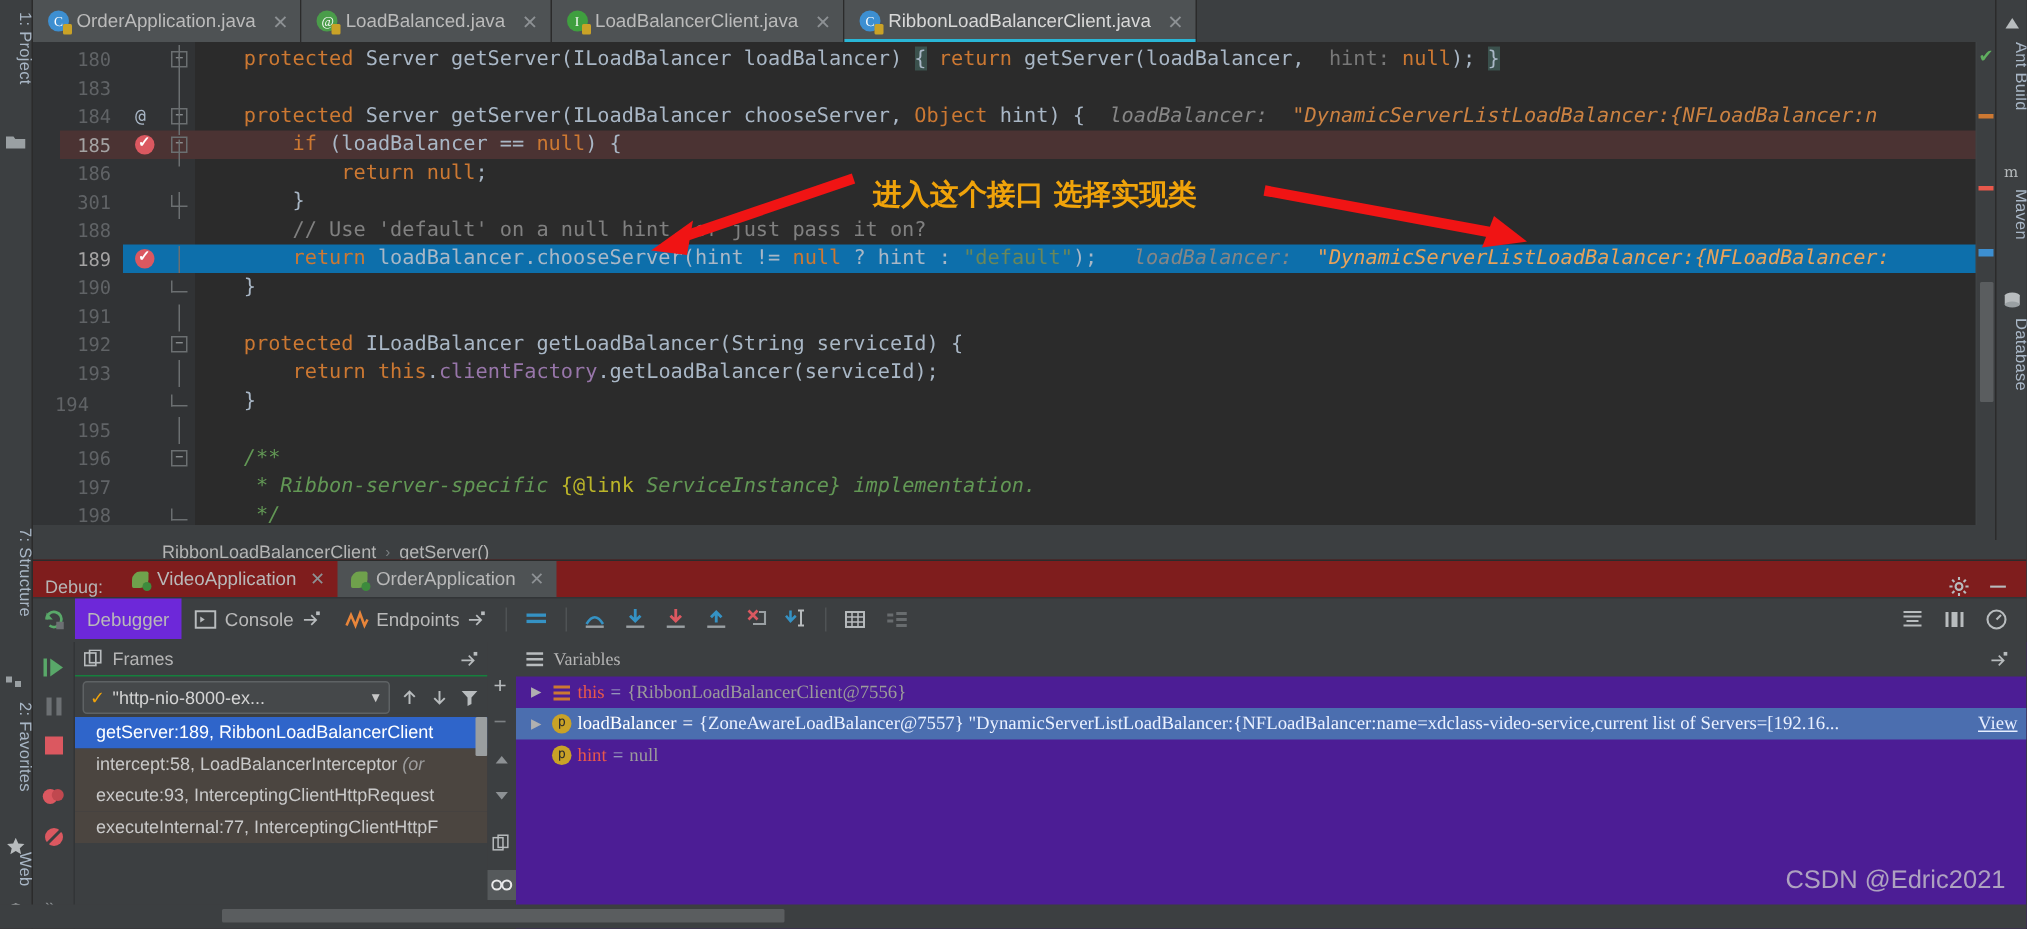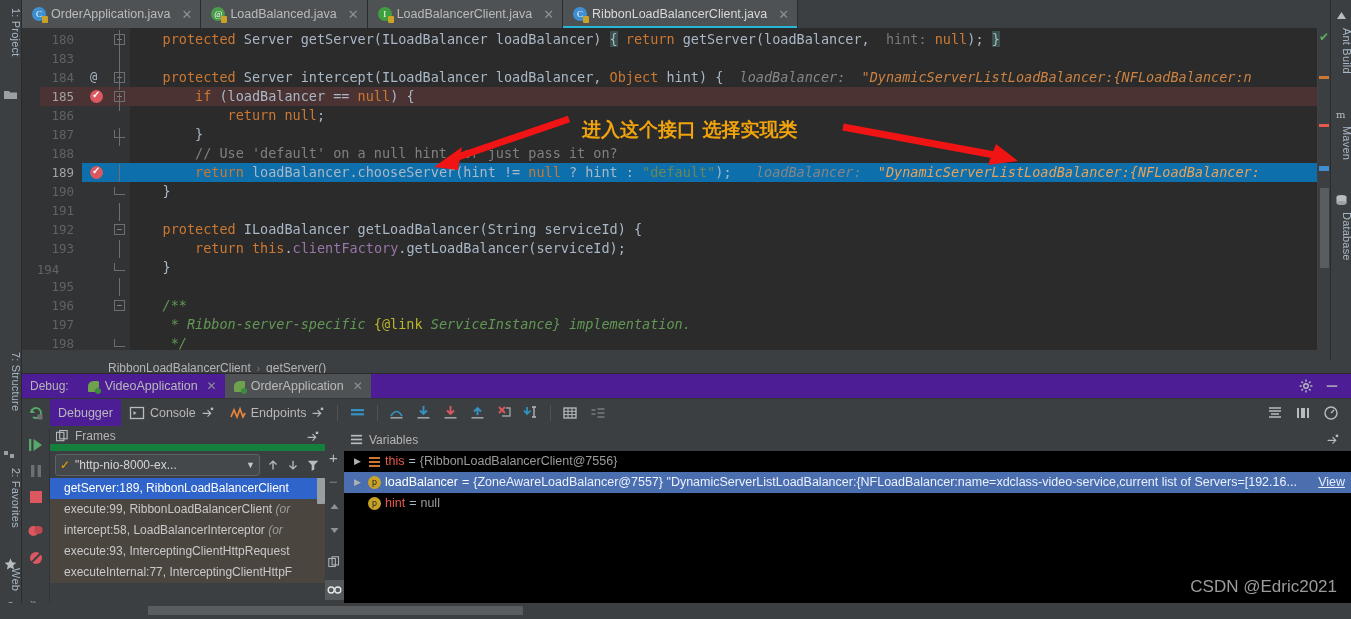--- a/index.html
+++ b/index.html
@@ -142,21 +142,21 @@
   .breadcrumb {
     position: absolute; left: 22px; top: 350px; right: 21px; height: 36px;
     background: #3c3f41; display: flex; align-items: center;
     padding-left: 86px; font-size: 12px; color: #b5b5b5; gap: 6px;
   }
   .bc-sep { color: #7a7e80; font-size: 10px; }
 
   
   .debugbar {
     position: absolute; left: 22px; top: 373px; right: 0; height: 25px;
-    background: #4c1d95; display: flex; align-items: center;
+    background: #7f1d1d; display: flex; align-items: flex-end;
     border-top: 1px solid #2b2b2b;
   }
   .dbg-label { font-size: 12px; color: #b5b5b5; padding: 0 10px 0 8px; }
   .dbg-tab {
     display: flex; align-items: center; gap: 5px; padding: 0 8px;
     font-size: 12.5px; color: #b9b9b9; height: 100%; cursor: default;
   }
   .dbg-tab.active { background: #4e5254; }
   .leaf { width: 13px; height: 13px; position: relative; flex: 0 0 auto; }
   .leaf::before {
@@ -171,38 +171,38 @@
   
   .dtoolbar {
     position: absolute; left: 22px; top: 398px; right: 0; height: 28px;
     background: #3c3f41; display: flex; align-items: center;
     border-top: 1px solid #323537;
   }
   .tb-item {
     display:flex; align-items:center; gap:5px; height: 100%;
     padding: 0 8px; font-size: 12.5px; color: #b9b9b9; cursor: default;
   }
-  .tb-item.active { background: #4c1d95; }
+  .tb-item.active { background: #6d28d9; }
   .tb-sep { width:1px; height:16px; background:#4f5355; margin:0 5px; }
   .tb-icon { width:16px; height:16px; display:inline-block; position:relative; }
 
   
   .lower { position: absolute; left: 22px; top: 428px; right: 0; bottom: 0; }
   .runstrip {
     position: absolute; left: 0; top: 0; width: 28px; bottom: 0;
     background: #3c3f41; border-right: 1px solid #323537;
   }
   .frames-pane {
     position: absolute; left: 28px; top: 0; width: 275px; bottom: 0;
     background: #3c3f41;
   }
   .pane-header {
     height: 23px; display:flex; align-items:center; gap:6px;
     padding: 0 6px; background: #3c3f41; font-size: 12px; color: #b5b5b5;
-    border-bottom: 7px solid #15803d;
+    border-bottom: 1px solid #15803d;
   }
   .frames-toolbar {
     height: 27px; display:flex; align-items:center; gap:6px; padding: 0 5px;
   }
   .thread-select {
     flex: 1 1 auto; height: 22px; background: #45484a; border: 1px solid #5e6264;
     border-radius: 3px; display:flex; align-items:center; gap:5px; padding: 0 4px;
     font-size: 12px; color: #d4d4d4; overflow: hidden; white-space: nowrap;
   }
   .frame-list { position:absolute; left:0; right:0; top:50px; bottom: 0; overflow:hidden; }
@@ -213,21 +213,22 @@
   }
   .frame-row.sel { background: #2f65ca; color: #ffffff; }
   .frame-row .it { font-style: italic; color: #9d9d9d; }
 
   .vars-strip {
     position:absolute; left: 303px; top: 0; width: 19px; bottom: 0;
     background: #3c3f41;
   }
   .vars-pane {
     position:absolute; left: 322px; top: 0; right: 0; bottom: 0;
-    background: #000000;
+    background: #4c1d95;
+    font-family: Liberation Serif, serif;
   }
   .var-list { position:absolute; left:0; right:0; top:23px; bottom:0; }
   .var-row {
     height: 21px; line-height: 21px; font-size: 12.5px; white-space: nowrap;
     display:flex; align-items:center; gap: 4px; padding-left: 10px; overflow:hidden;
   }
   .var-row.sel { background: #4b6eaf; }
   .tri { width: 10px; color: #b0b0b0; font-size: 9px; flex: 0 0 auto; }
   .vicon-obj {
     width: 13px; height: 13px; flex:0 0 auto; position:relative;
@@ -370,21 +371,21 @@
         <div class="fold" style="top: 6px;">+</div>
         <div class="lnum" style="top: 21px;">183</div>
         <div class="lnum" style="top: 40px;">184</div>
         <div class="fold" style="top: 44px;">−</div>
         <div class="atmark" style="top: 40px;">@</div>
         <div class="hl-line hl-red" style="top: 59px; left: 18px; right: 0px;"></div>
         <div class="lnum cur" style="top: 59px;">185</div>
         <div class="fold" style="top: 63px;">−</div>
         <div class="bpicon" style="top: 62px;"></div>
         <div class="lnum" style="top: 78px;">186</div>
-        <div class="lnum" style="top: 97px;">187</div>
+        <div class="lnum" style="top: 97px;">301</div>
         <div class="foldend" style="top: 102px;"></div>
         <div class="lnum" style="top: 116px;">188</div>
         <div class="hl-line hl-blue" style="top: 135px; left: 60px; right: 0px;"></div>
         <div class="lnum cur" style="top: 135px;">189</div>
         <div class="bpicon" style="top: 138px;"></div>
         <div class="lnum" style="top: 154px;">190</div>
         <div class="foldend" style="top: 159px;"></div>
         <div class="lnum" style="top: 173px;">191</div>
         <div class="lnum" style="top: 192px;">192</div>
         <div class="fold" style="top: 196px;">−</div>
@@ -401,21 +402,21 @@
         <div class="foldline" style="top: 65px; height: 18px;"></div>
         <div class="foldline" style="top: 100px; height: 18px;"></div>
         <div class="foldline" style="top: 136px; height: 18px;"></div>
         <div class="foldline" style="top: 175px; height: 18px;"></div>
         <div class="foldline" style="top: 212px; height: 18px;"></div>
         <div class="foldline" style="top: 250px; height: 18px;"></div>
       </div>
     <div class="code-area" id="code-area">
         <div class="code" style="top: 2px;"><span class="id">    </span><span class="k">protected</span><span class="id"> Server getServer(ILoadBalancer loadBalancer) </span><span class="brmatch">{</span><span class="id"> </span><span class="k">return</span><span class="id"> getServer(loadBalancer, </span><span class="hintp"> hint:</span><span class="id"> </span><span class="k">null</span><span class="id">); </span><span class="brmatch">}</span></div>
         <div class="code" style="top: 21px;"></div>
-        <div class="code" style="top: 40px;"><span class="id">    </span><span class="k">protected</span><span class="id"> Server intercept(ILoadBalancer loadBalancer, </span><span class="k">Object</span><span class="id"> hint) {  </span><span class="dbg">loadBalancer:</span><span class="dbgv">  "DynamicServerListLoadBalancer:{NFLoadBalancer:n</span></div>
+        <div class="code" style="top: 40px;"><span class="id">    </span><span class="k">protected</span><span class="id"> Server getServer(ILoadBalancer chooseServer, </span><span class="k">Object</span><span class="id"> hint) {  </span><span class="dbg">loadBalancer:</span><span class="dbgv">  "DynamicServerListLoadBalancer:{NFLoadBalancer:n</span></div>
         <div class="hl-line hl-red" style="top: 59px;"></div>
         <div class="code" style="top: 59px;"><span class="id">        </span><span class="k">if</span><span class="id"> (loadBalancer == </span><span class="k">null</span><span class="id">) {</span></div>
         <div class="code" style="top: 78px;"><span class="id">            </span><span class="k">return</span><span class="id"> </span><span class="k">null</span><span class="id">;</span></div>
         <div class="code" style="top: 97px;"><span class="id">        }</span></div>
         <div class="code" style="top: 116px;"><span class="id">        </span><span class="cmt">// Use 'default' on a null hint, or just pass it on?</span></div>
         <div class="hl-line hl-blue" style="top: 135px;"></div>
         <div class="code" style="top: 135px;"><span class="id">        </span><span class="k">return</span><span class="id"> loadBalancer.chooseServer(hint != </span><span class="k">null</span><span class="id"> ? hint : </span><span class="str">"default"</span><span class="id">);   </span><span class="dbg">loadBalancer:</span><span class="dbgv-sel">  "DynamicServerListLoadBalancer:{NFLoadBalancer:</span></div>
         <div class="code" style="top: 154px;"><span class="id">    }</span></div>
         <div class="code" style="top: 173px;"></div>
         <div class="code" style="top: 192px;"><span class="id">    </span><span class="k">protected</span><span class="id"> ILoadBalancer getLoadBalancer(String serviceId) {</span></div>
@@ -625,21 +626,20 @@
         </svg>
         <svg width="14" height="14" viewBox="0 0 16 16">
           <path d="M8 3 V12 M4 8.5 L8 12.5 L12 8.5" fill="none" stroke="#b8bcbe" stroke-width="1.5"></path>
         </svg>
         <svg width="14" height="14" viewBox="0 0 16 16">
           <path d="M2 3 h12 L9.5 8 v5 l-3 1.5 V8z" fill="#b8bcbe"></path>
         </svg>
       </div>
       <div class="frame-list" id="frame-list">
           <div class="frame-row sel"><span>getServer:189, RibbonLoadBalancerClient</span></div>
-          <div class="frame-row"><span>execute:99, RibbonLoadBalancerClient </span><span class="it">(or</span></div>
           <div class="frame-row"><span>intercept:58, LoadBalancerInterceptor </span><span class="it">(or</span></div>
           <div class="frame-row"><span>execute:93, InterceptingClientHttpRequest</span></div>
           <div class="frame-row"><span>executeInternal:77, InterceptingClientHttpF</span></div>
           <div style="position: absolute; right: 0px; top: 0px; width: 8px; height: 26px; background: rgb(154, 158, 160); border-radius: 1px;"></div>
         </div>
       <div style="position:absolute;left:0;bottom:0;width:275px;height:9px;background:#3c3f41;">
         <div style="position:absolute;left:22px;top:1px;width:150px;height:7px;background:#5a5d5f;border-radius:1px;"></div>
       </div>
     </div>
 

